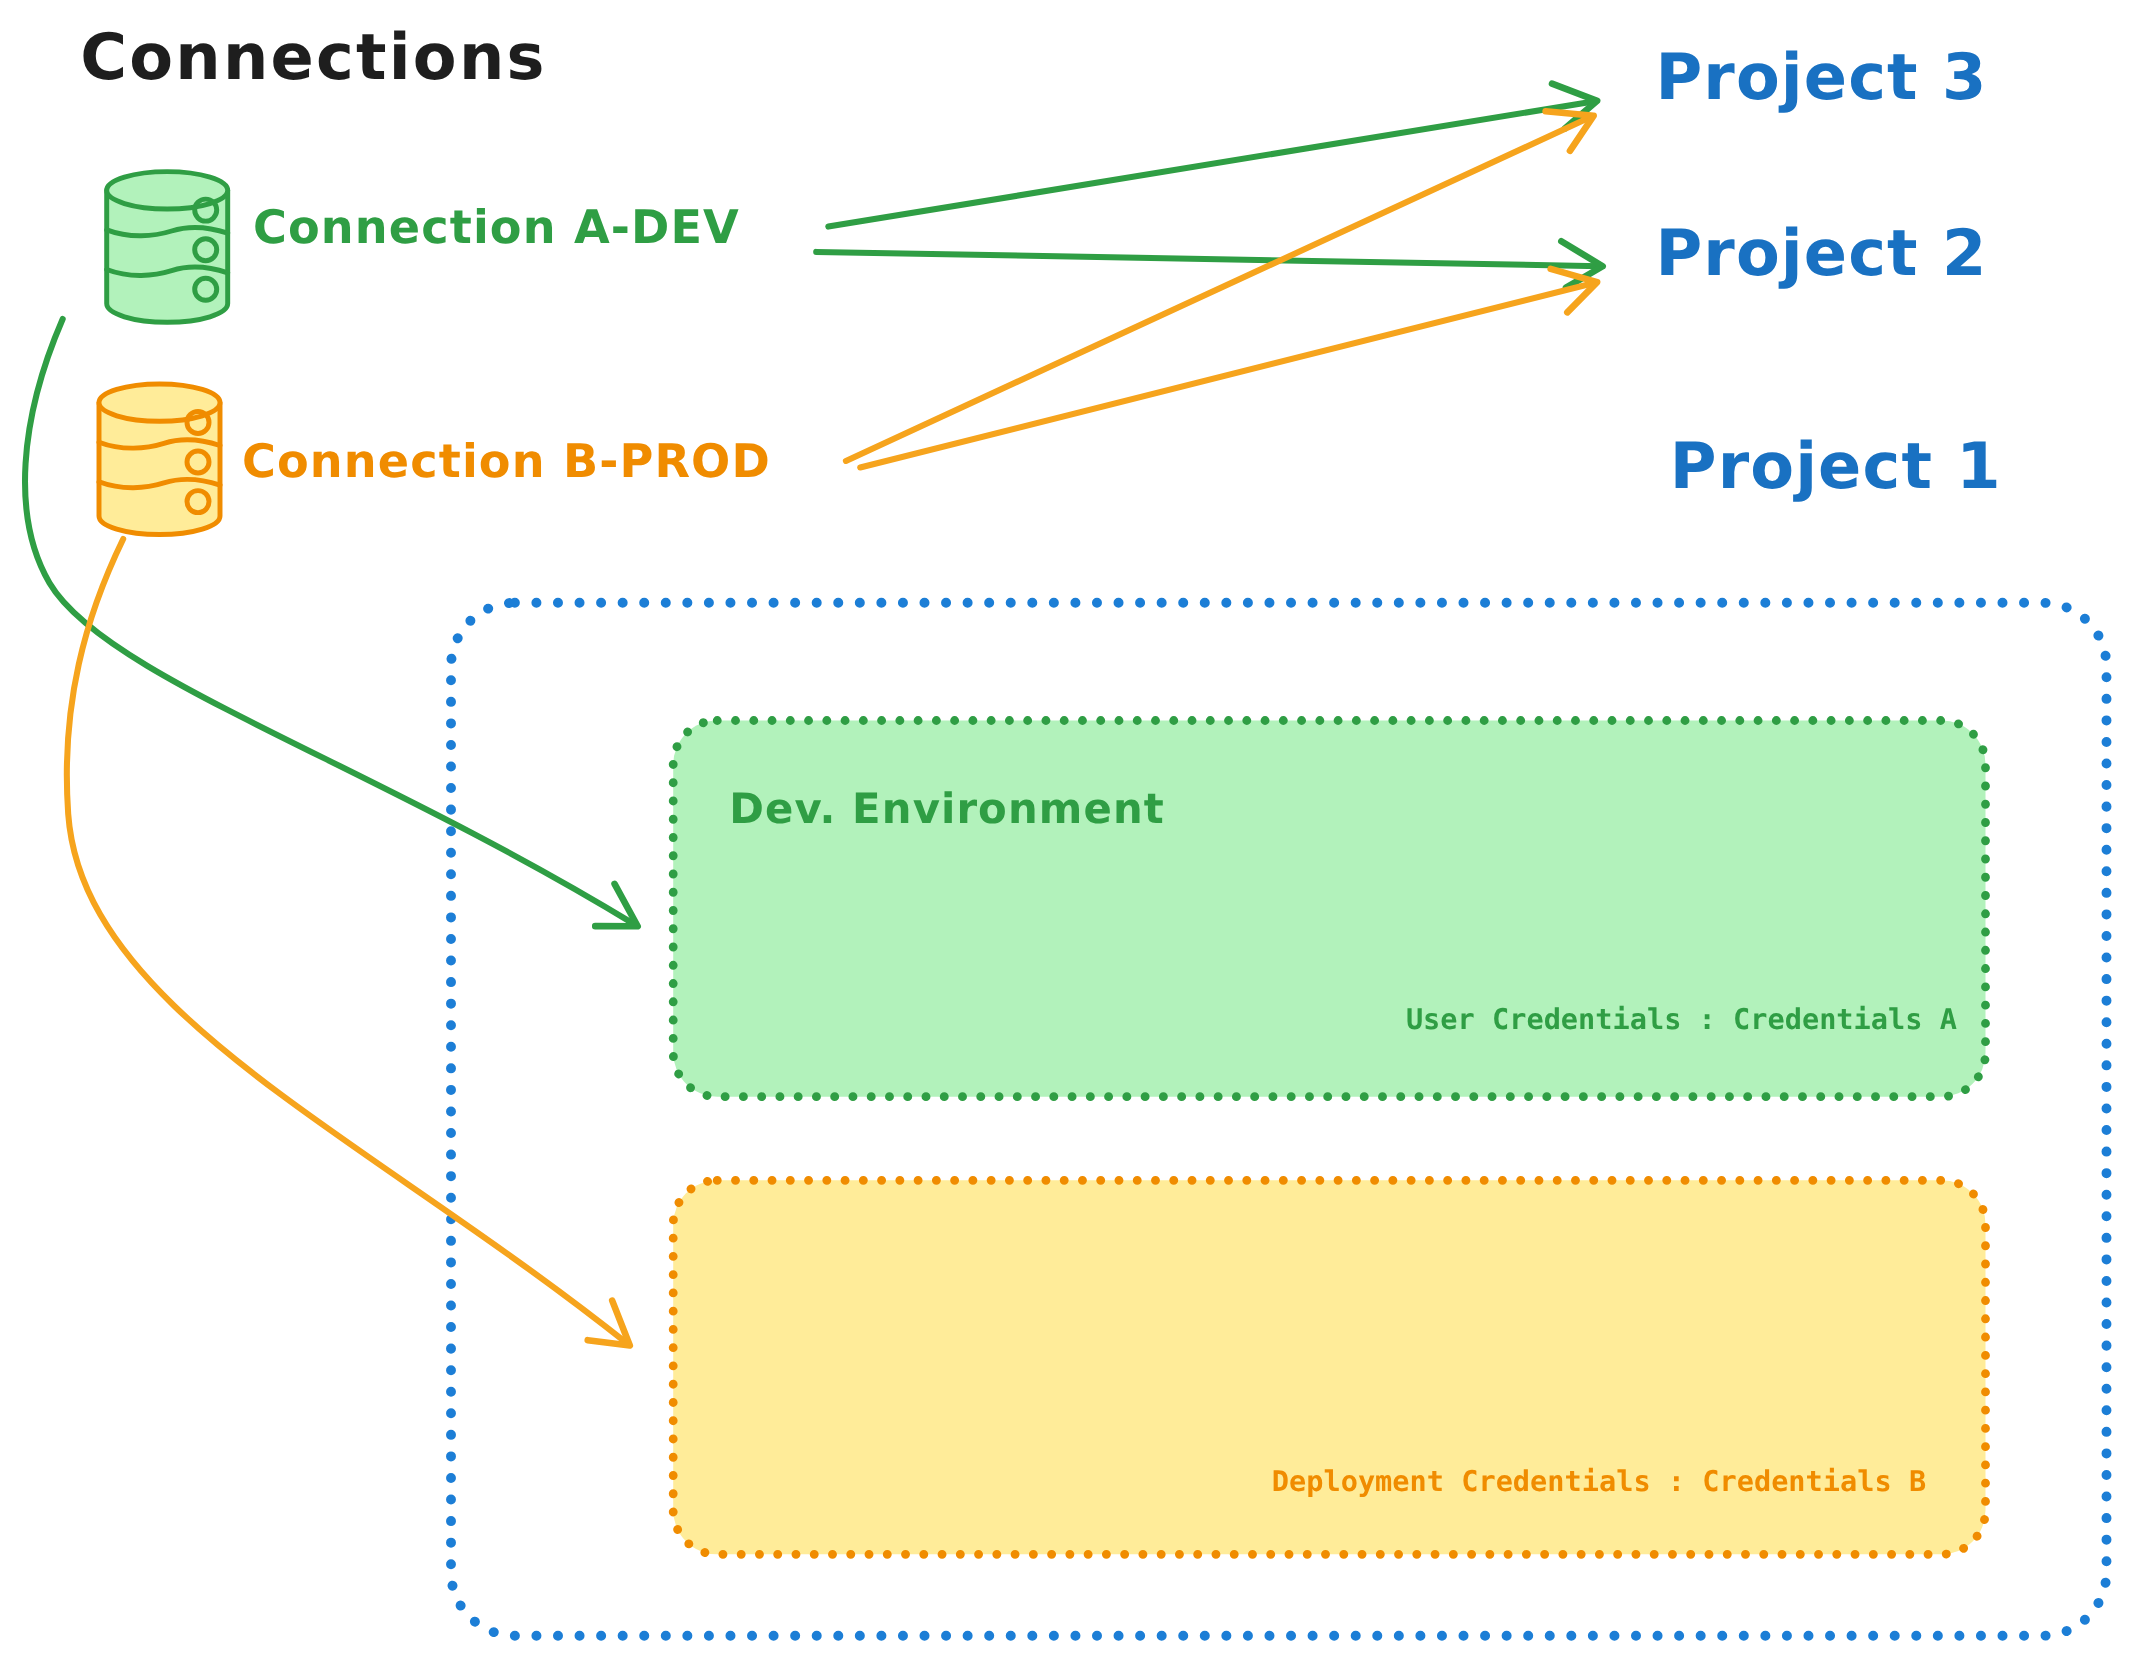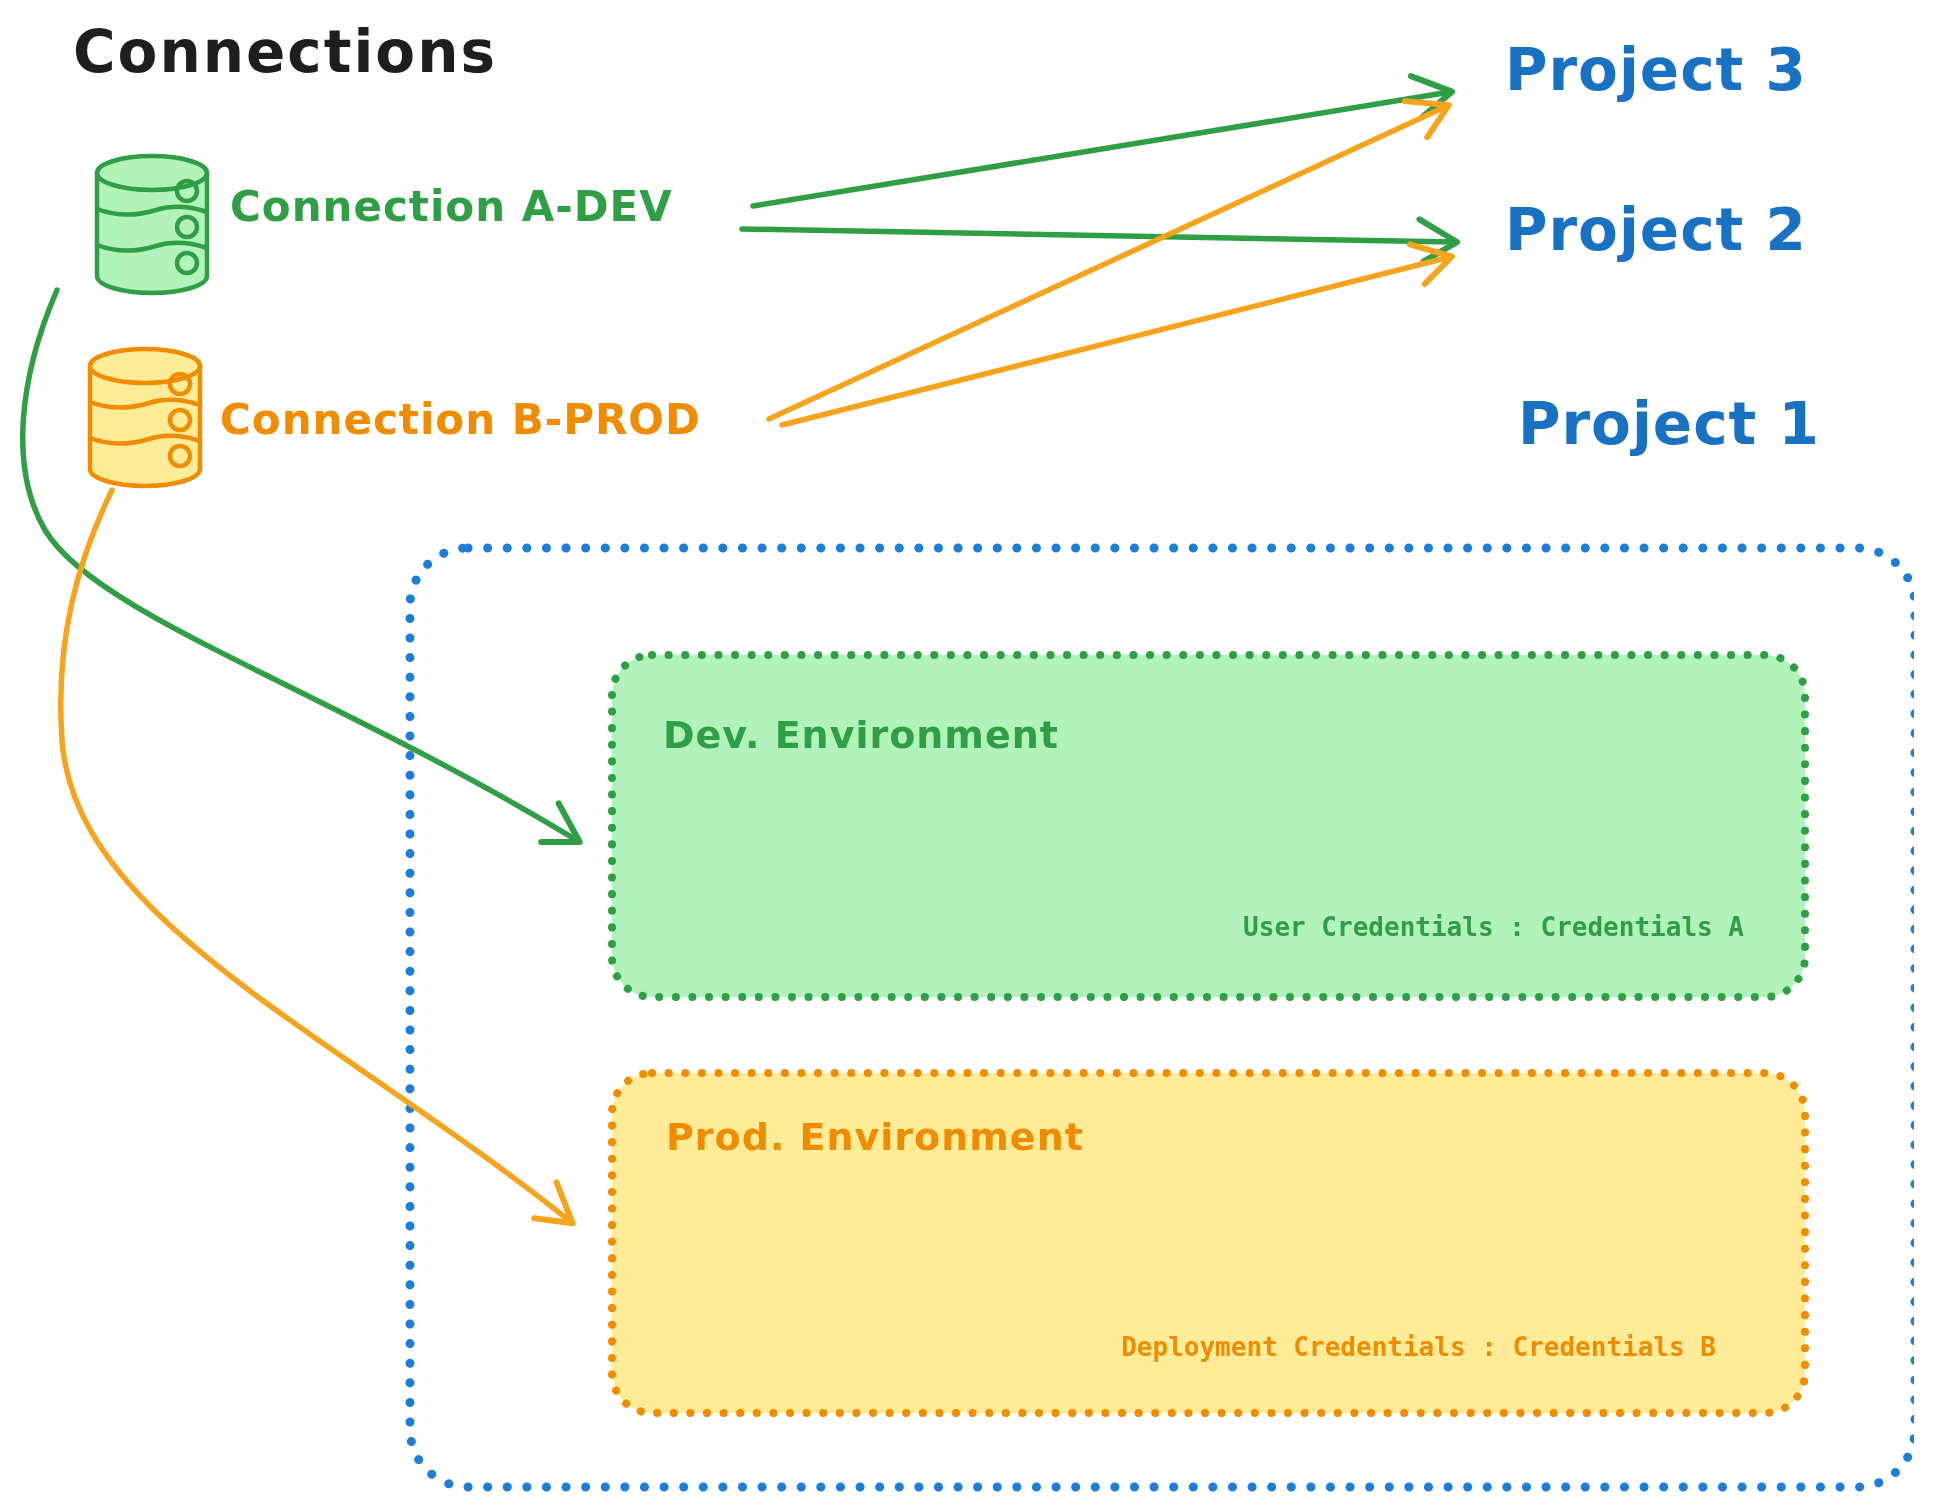--- a/index.html
+++ b/index.html
@@ -7,20 +7,21 @@
     padding: 0;
     background: #ffffff;
     font-family: "DejaVu Sans", "Liberation Sans", sans-serif;
   }
   .canvas {
     position: relative;
     width: 1914px;
     height: 1506px;
     background: #ffffff;
     overflow: hidden;
+    padding-left: 35px;
   }
   .shapes {
     position: absolute;
     left: 0;
     top: 0;
     width: 1948px;
     height: 1506px;
     display: block;
   }
   .label {
@@ -125,17 +126,16 @@
   <div class="label project-label project-3">Project 3</div>
 
   <div class="label project-label project-2">Project 2</div>
 
   <div class="label project-label project-1">Project 1</div>
 
   <div class="label env-label env-dev-label">Dev. Environment</div>
 
   <div class="cred-text cred-dev">User Credentials : Credentials A</div>
 
-  <div class="label env-label env-prod-label">Prod. Environment</div>
 
   <div class="cred-text cred-prod">Deployment Credentials : Credentials B</div>
 
 </div>
 
 </body></html>

